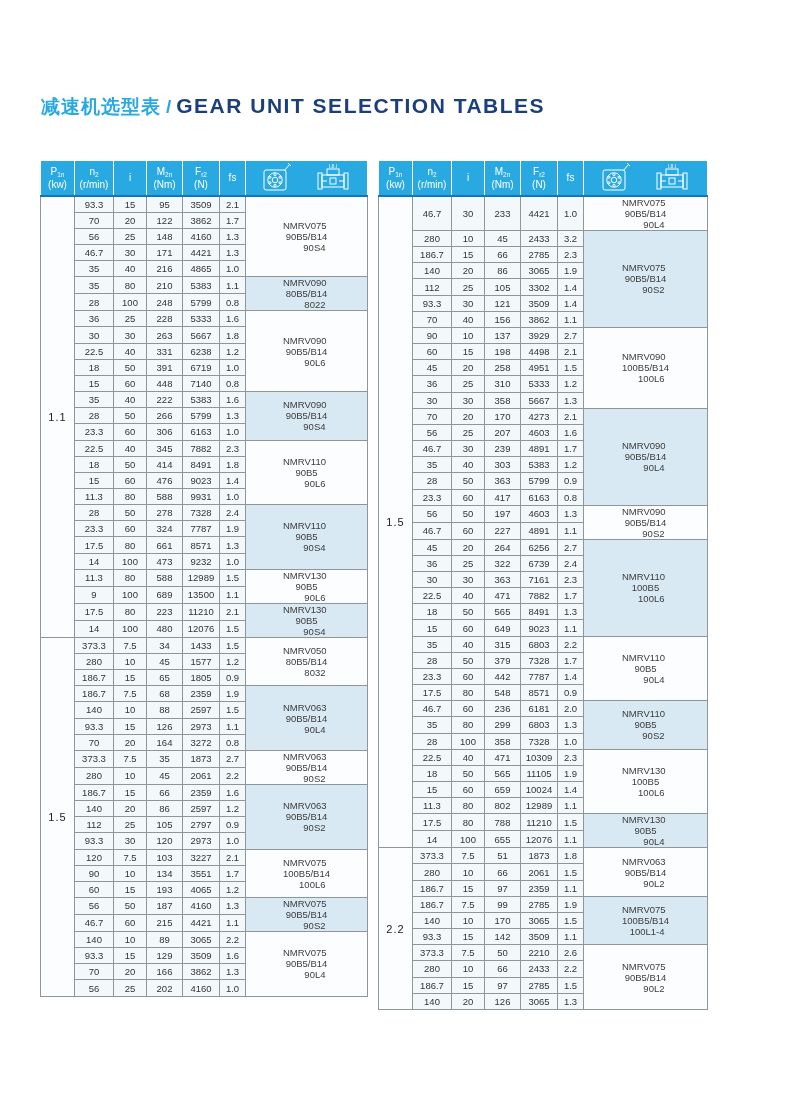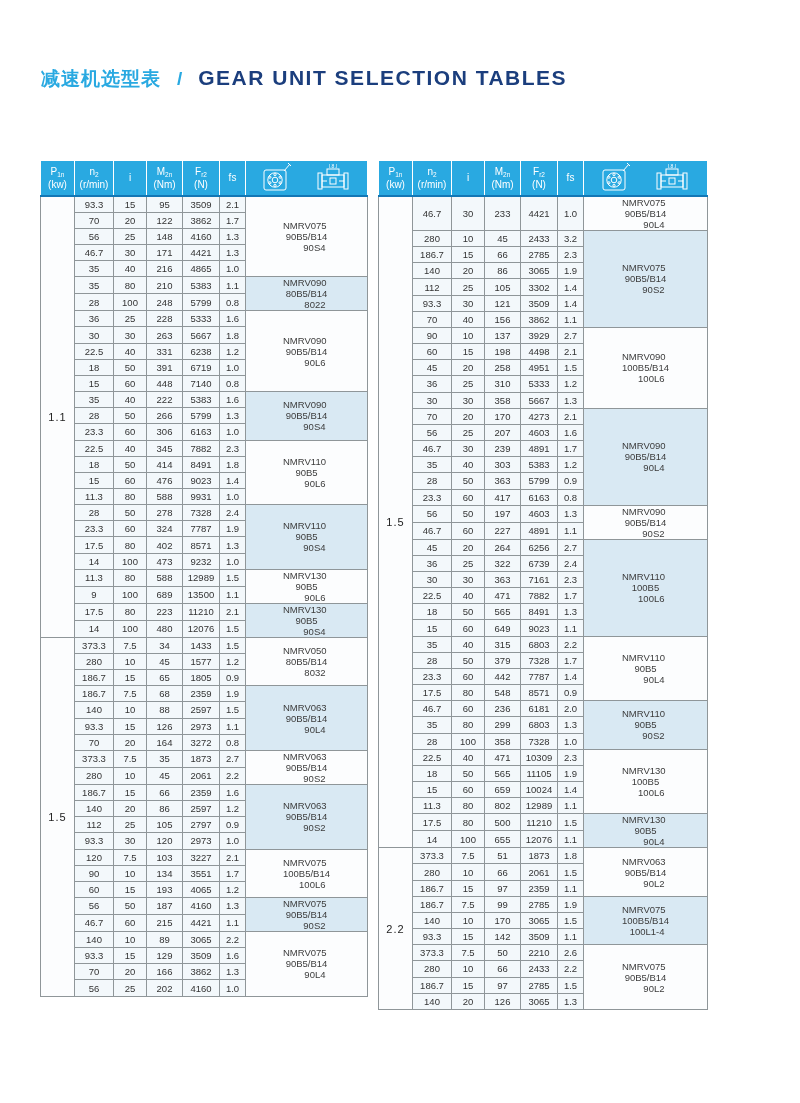--- a/index.html
+++ b/index.html
@@ -1,23 +1,23 @@
 <!DOCTYPE html>
 <html><head>
 <meta charset="utf-8">
 <style>
   html,body{margin:0;padding:0;background:#fff;}
   .page{position:relative;width:800px;height:1103px;background:#ffffff;overflow:hidden;
         font-family:"Liberation Sans","DejaVu Sans",sans-serif;}
   
-  .title{position:absolute;left:41px;top:66px;display:flex;align-items:baseline;gap:16px;white-space:nowrap;}
+  .title{position:absolute;left:41px;top:66px;display:flex;align-items:baseline;gap:5px;white-space:nowrap;}
   .title .t-zh{font-size:19px;font-weight:bold;color:#29a9e1;letter-spacing:1px;}
   .title .t-sep{font-size:19px;font-weight:bold;color:#29a9e1;}
   .title .t-en{font-size:21px;font-weight:bold;color:#1b3e7d;letter-spacing:1.5px;
-               font-stretch:condensed;}
+               font-stretch:condensed;margin-top:28px;}
   
   .tbl-wrap{position:absolute;top:160px;}
   #table-left{left:40px;width:328px;}
   #table-right{left:378px;width:330px;}
   table.gut{border-collapse:collapse;width:100%;table-layout:fixed;border:1px solid #7d8487;}
   table.gut thead th{background:#29a9e1;color:#ffffff;font-weight:normal;font-size:10px;
         line-height:1.12;border:1px solid #ffffff;border-bottom:2px solid #1377b5;
         height:34px;padding:0;text-align:center;vertical-align:middle;}
   table.gut thead th sub{font-size:6.5px;vertical-align:-2px;}
   table.gut thead th.icon-th{padding:0 4px;}
@@ -275,21 +275,21 @@
           <tr>
             <td>23.3</td>
             <td>60</td>
             <td>324</td>
             <td>7787</td>
             <td>1.9</td>
           </tr>
           <tr>
             <td>17.5</td>
             <td>80</td>
-            <td>402</td>
+            <td>661</td>
             <td>8571</td>
             <td>1.3</td>
           </tr>
           <tr>
             <td>14</td>
             <td>100</td>
             <td>473</td>
             <td>9232</td>
             <td>1.0</td>
           </tr>
@@ -908,21 +908,21 @@
           <tr>
             <td>11.3</td>
             <td>80</td>
             <td>802</td>
             <td>12989</td>
             <td>1.1</td>
           </tr>
           <tr>
             <td>17.5</td>
             <td>80</td>
-            <td>500</td>
+            <td>788</td>
             <td>11210</td>
             <td>1.5</td>
             <td class="mcell tint" rowspan="2">
               <div class="mwrap">
                 <span class="m-name">NMRV130</span>
                 <span class="m-flange">90B5</span>
                 <span class="m-motor">90L4</span>
               </div>
             </td>
           </tr>

